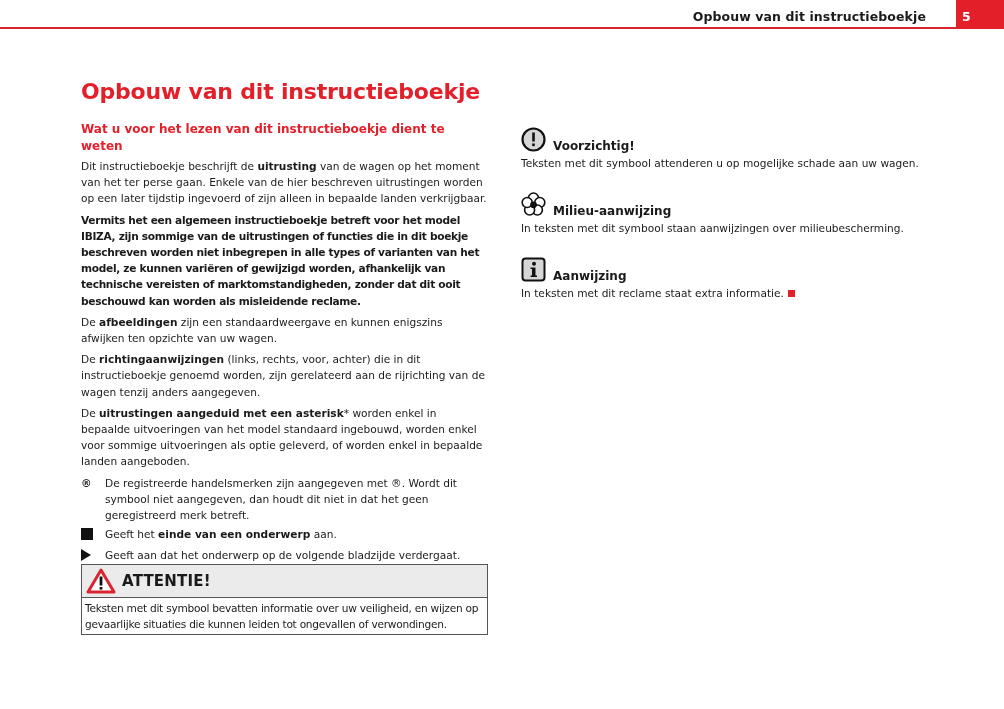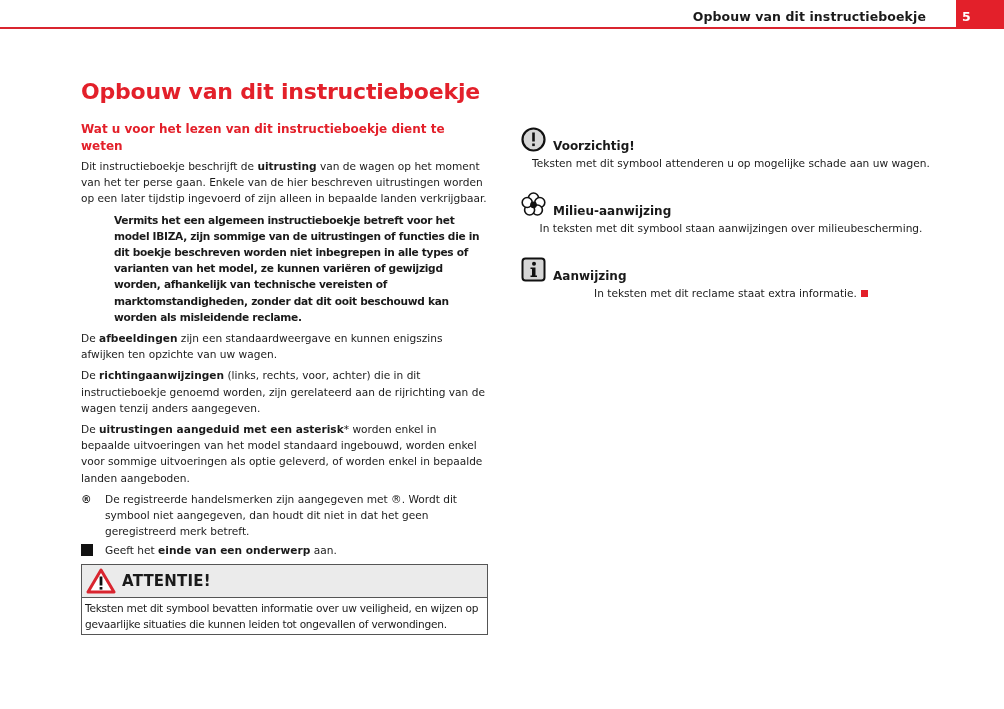--- a/index.html
+++ b/index.html
@@ -8,34 +8,34 @@
   .hdr-line { position:absolute; left:0; top:27px; width:1004px; height:2px; background:#d9252f; }
   .hdr-title { position:absolute; right:78px; top:9px; font-size:12.5px; font-weight:bold; color:#1a1a1a; letter-spacing:0.1px; }
   .hdr-page { position:absolute; left:956px; top:0; width:48px; height:29px; background:#e3202a; color:#fff; font-weight:bold; font-size:12.5px; }
   .hdr-page span { position:absolute; left:6px; top:9px; }
 
   .h1 { position:absolute; left:81px; top:79px; font-size:22px; font-weight:bold; color:#e3202a; letter-spacing:-0.2px; }
 
   .col-left { position:absolute; left:81px; top:121px; width:406px; font-size:10.6px; line-height:16.2px; }
   .h2 { color:#e3202a; font-weight:bold; font-size:12px; margin:0 0 3px 0; line-height:17px; }
   .p { margin:0 0 5px 0; }
-  .bold-par { font-weight:bold; letter-spacing:-0.3px;margin-left:33px; }
+  .bold-par { font-weight:bold; letter-spacing:-0.3px; }
   b { font-weight:bold; }
   .legend-item { display:flex; margin:0 0 3px 0; }
   .legend-item .sym { width:24px; flex:0 0 24px; font-weight:bold; }
   .sym-tri { display:inline-block; width:0; height:0; border-left:10px solid #111; border-top:6px solid transparent; border-bottom:6px solid transparent; margin-top:2px; }
   .sym-sq { display:inline-block; width:12px; height:12px; background:#111; margin-top:2px; }
 
   .attn { position:absolute; left:81px; top:564px; width:405px; border:1px solid #555; font-size:10.6px; }
   .attn-head { background:#ebebeb; height:32px; border-bottom:1px solid #555; display:flex; align-items:center; padding-left:4px; }
   .attn-head .t { font-weight:bold; font-size:15px; margin-left:6px; letter-spacing:0.2px; }
   .attn-body { padding:2px 3px 2px 3px; font-weight:normal; line-height:16px; letter-spacing:-0.25px; }
 
   .col-right { position:absolute; left:521px; top:124px; width:420px; font-size:10.6px; line-height:15px; }
-  .note { margin-bottom:18px;text-align:center; }
+  .note { margin-bottom:18px; }
   .note-head { display:flex; align-items:flex-end; height:28px; }
   .note-head .t { font-weight:bold; font-size:12px; margin-left:7px; margin-bottom:-2px; }
   .note-text { margin-top:4px; }
   .end-mark { display:inline-block; width:7px; height:7px; background:#e3202a; margin-left:4px; }
 </style>
 </head>
 <body>
 
 <div class="hdr-line"></div>
 <div class="hdr-title">Opbouw van dit instructieboekje</div>

